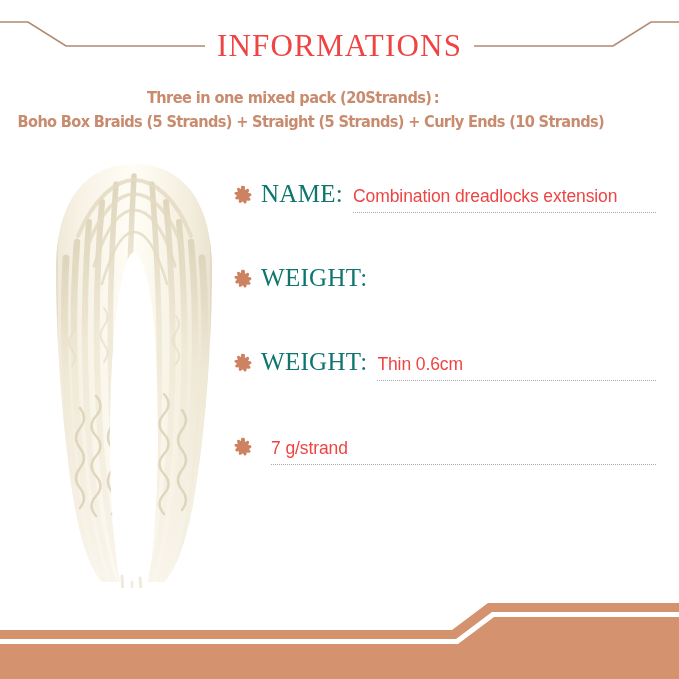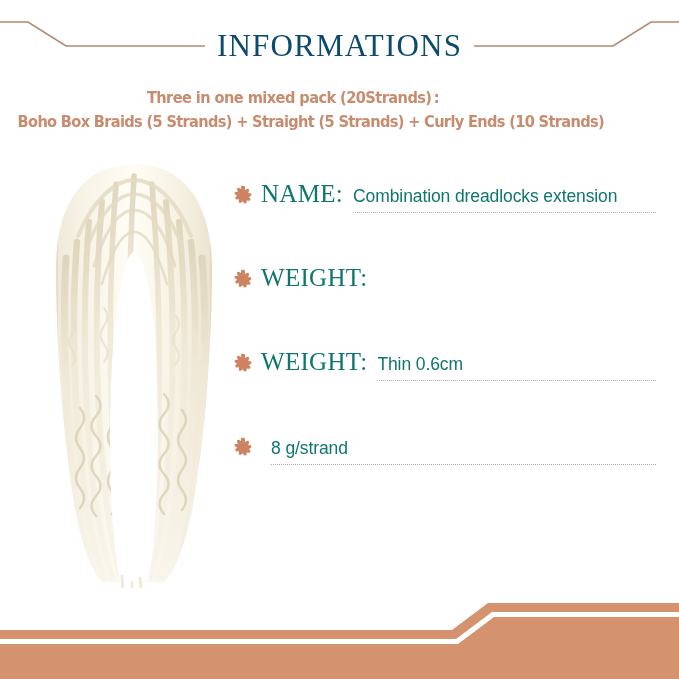--- a/index.html
+++ b/index.html
@@ -27,21 +27,21 @@
   }
   #page-title {
     position: absolute;
     left: 0;
     top: 28px;
     width: 679px;
     text-align: center;
     font-family: "Liberation Serif", "DejaVu Serif", serif;
     font-size: 31px;
     letter-spacing: 1.2px;
-    color: #0c4a6e;
+    color: #ef4444;
     white-space: nowrap;
   }
 
   
   #subtitle {
     position: absolute;
     left: 0;
     top: 86px;
     width: 586px;
     text-align: center;
@@ -107,21 +107,21 @@
   .spec-value-wrap {
     position: relative;
     flex: 1 1 auto;
     margin-left: 10px;
     border-bottom: 1px dotted #a8a8a8;
     padding-bottom: 5px;
   }
   .spec-value {
     font-family: "Liberation Sans", sans-serif;
     font-size: 17.5px;
-    color: #0f766e;
+    color: #ef4444;
     letter-spacing: -0.1px;
   }
 
   
   #footer-band {
     position: absolute;
     left: 0;
     bottom: 0;
     width: 679px;
     height: 90px;
@@ -263,21 +263,21 @@
       </span>
     </div>
   </div>
 
   <div class="spec-row">
     <div class="spec-inner">
       <svg class="flower-icon" viewBox="0 0 24 24">
         <path d="M11.6 2.2c1.5-.6 2.7.5 2.6 2.1l-.2 2.2 2.4-1.1c1.5-.7 2.7.6 2.1 2.1l-.9 2.2 2.3.5c1.6.3 1.8 2 .5 2.8l-2 1.2 1.4 1.6c1.1 1.2.2 2.8-1.4 2.5l-2.4-.4-.2 2c-.2 1.6-1.9 2-2.8.7l-1.3-1.9-1.7 1.5c-1.2 1.1-2.8.2-2.6-1.4l.3-2.2-2.3.3c-1.6.2-2.4-1.4-1.4-2.6l1.5-1.7-2-1.2c-1.4-.8-1-2.5.6-2.7l2.3-.3-.8-2.1c-.6-1.5.8-2.7 2.2-1.9l2 1.1.1-2.2c.1-.9.6-1.5 1.7-1.2z" fill="#cd8361"></path>
       </svg>
       <span class="spec-value-wrap">
-        <span class="spec-value">8 g/strand</span>
+        <span class="spec-value">7 g/strand</span>
       </span>
     </div>
   </div>
 
 </div>
 
 <svg id="footer-band" viewBox="0 0 679 90" preserveAspectRatio="none">
 
   <path d="M0 41 L452 41 L488 14 L679 14 L679 23 L492 23 L456 50 L0 50 Z" fill="#d4926f"></path>
 

